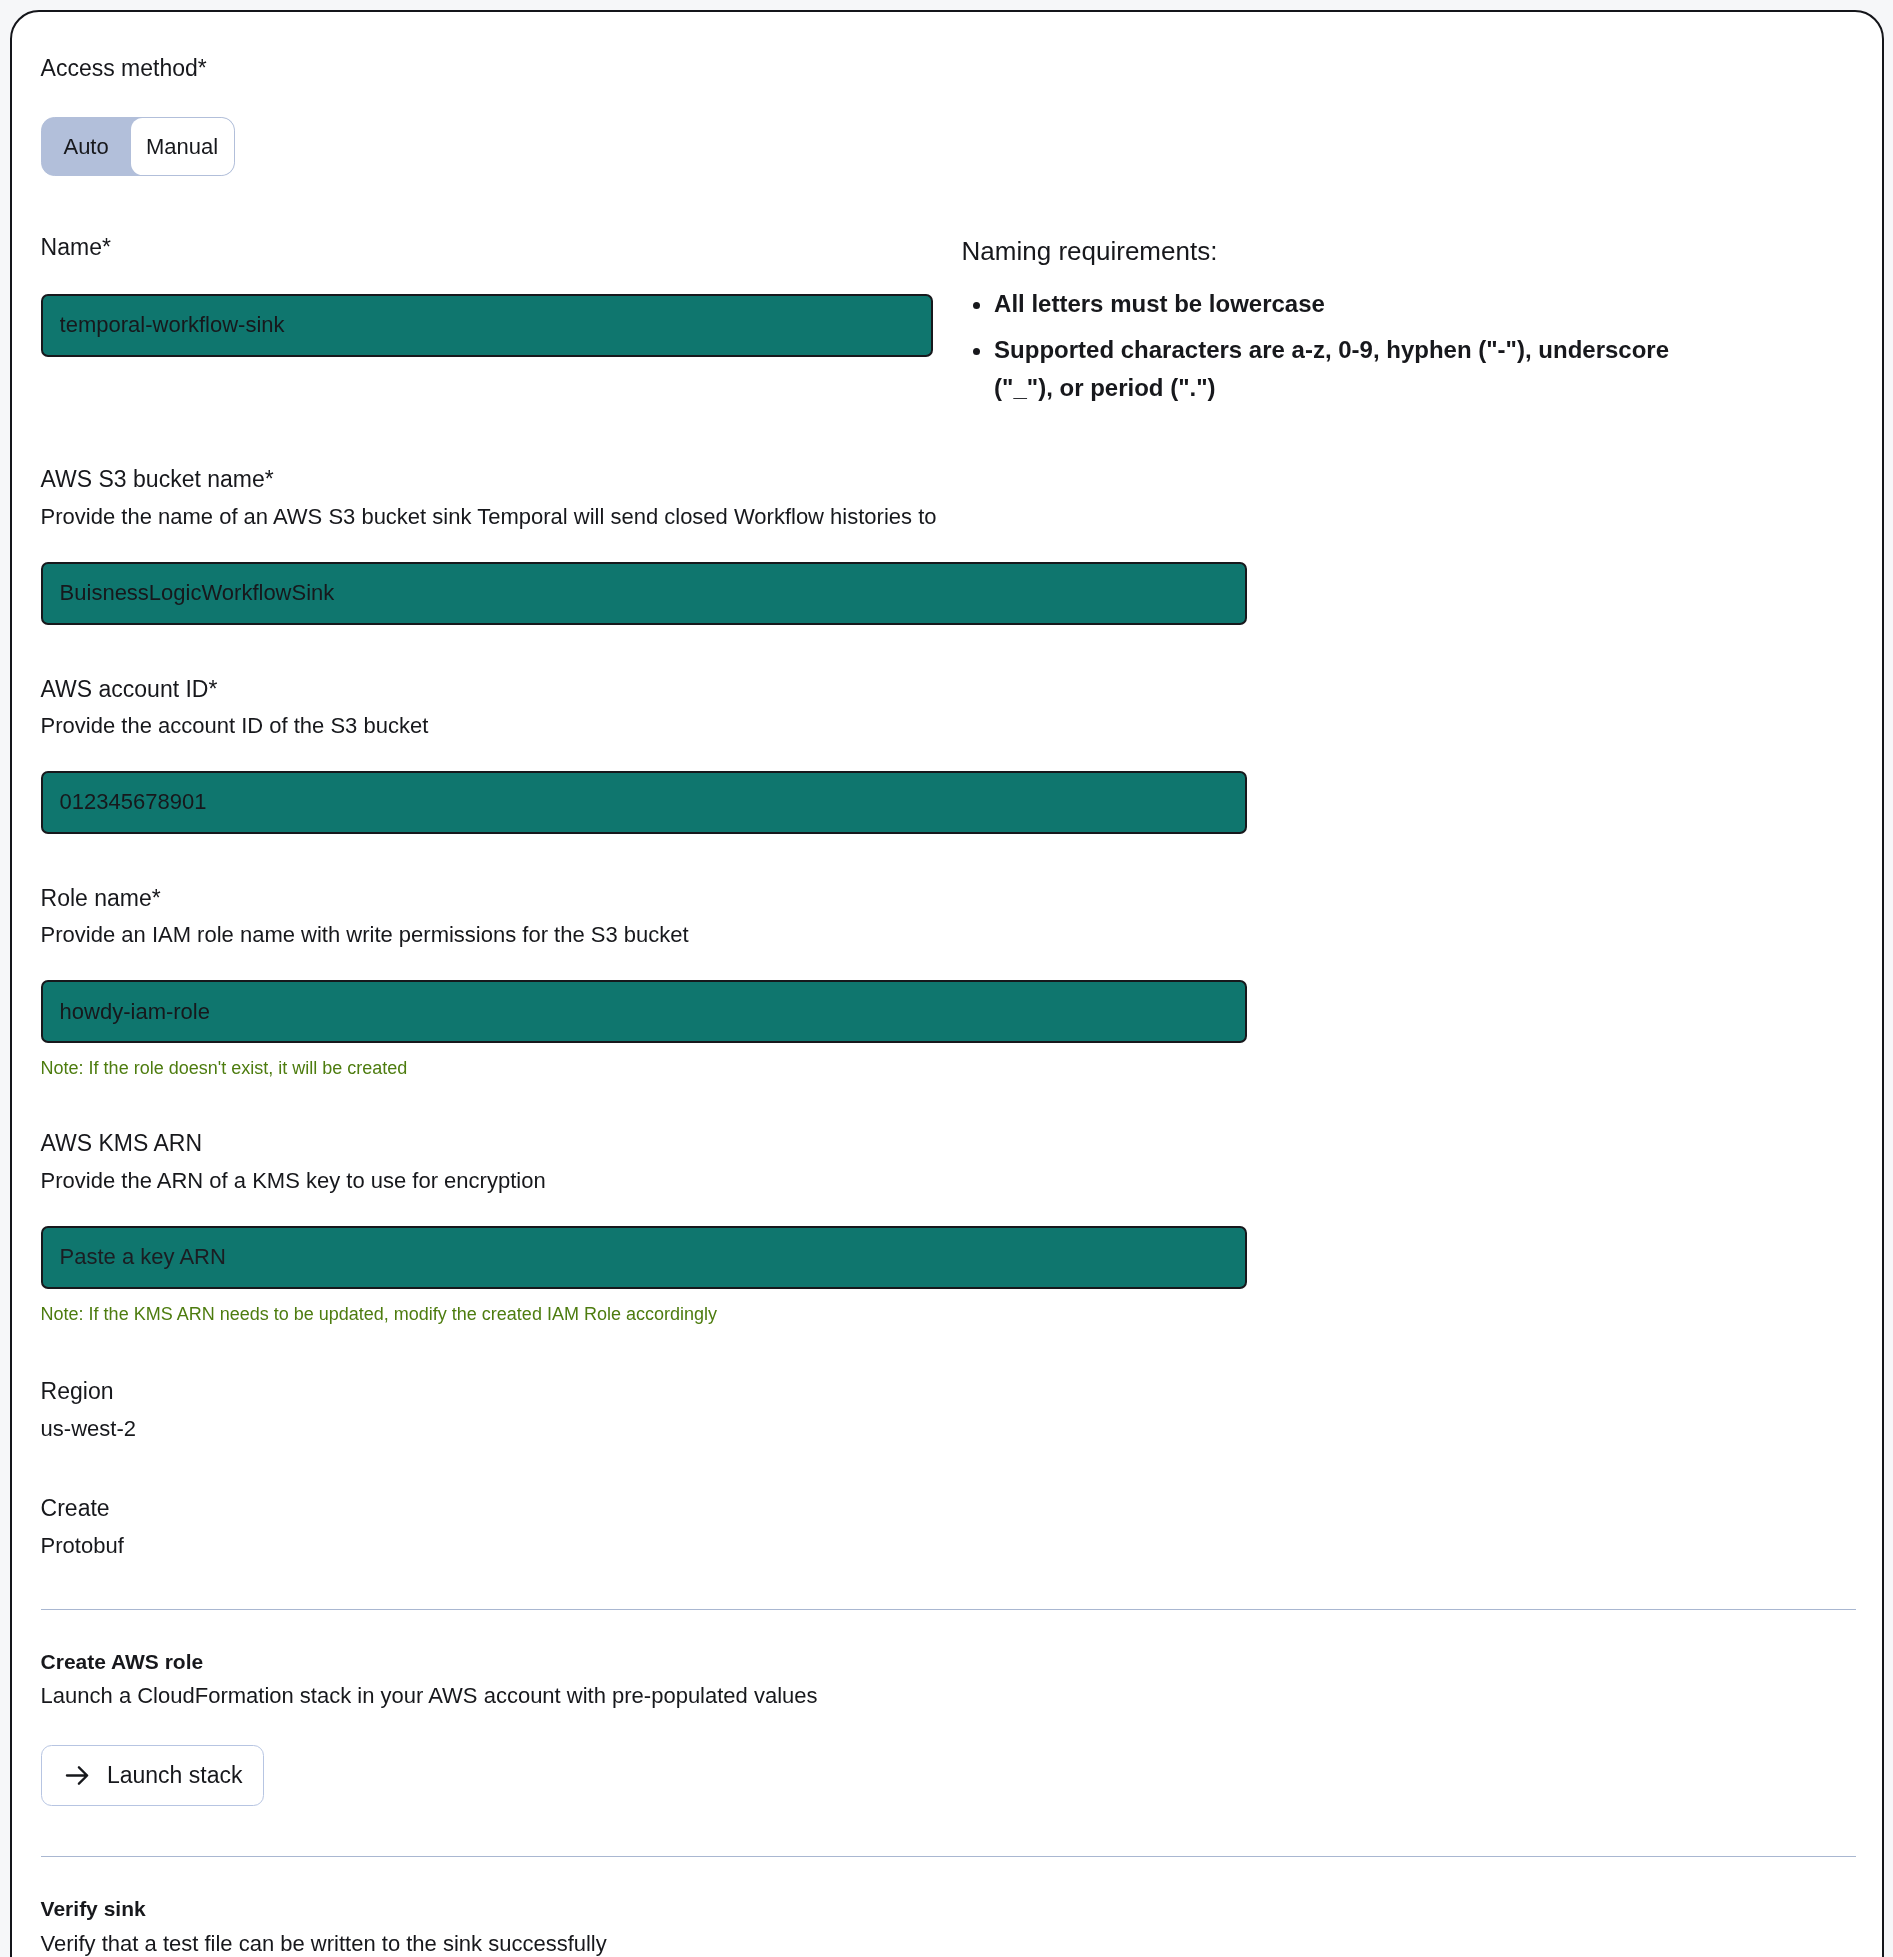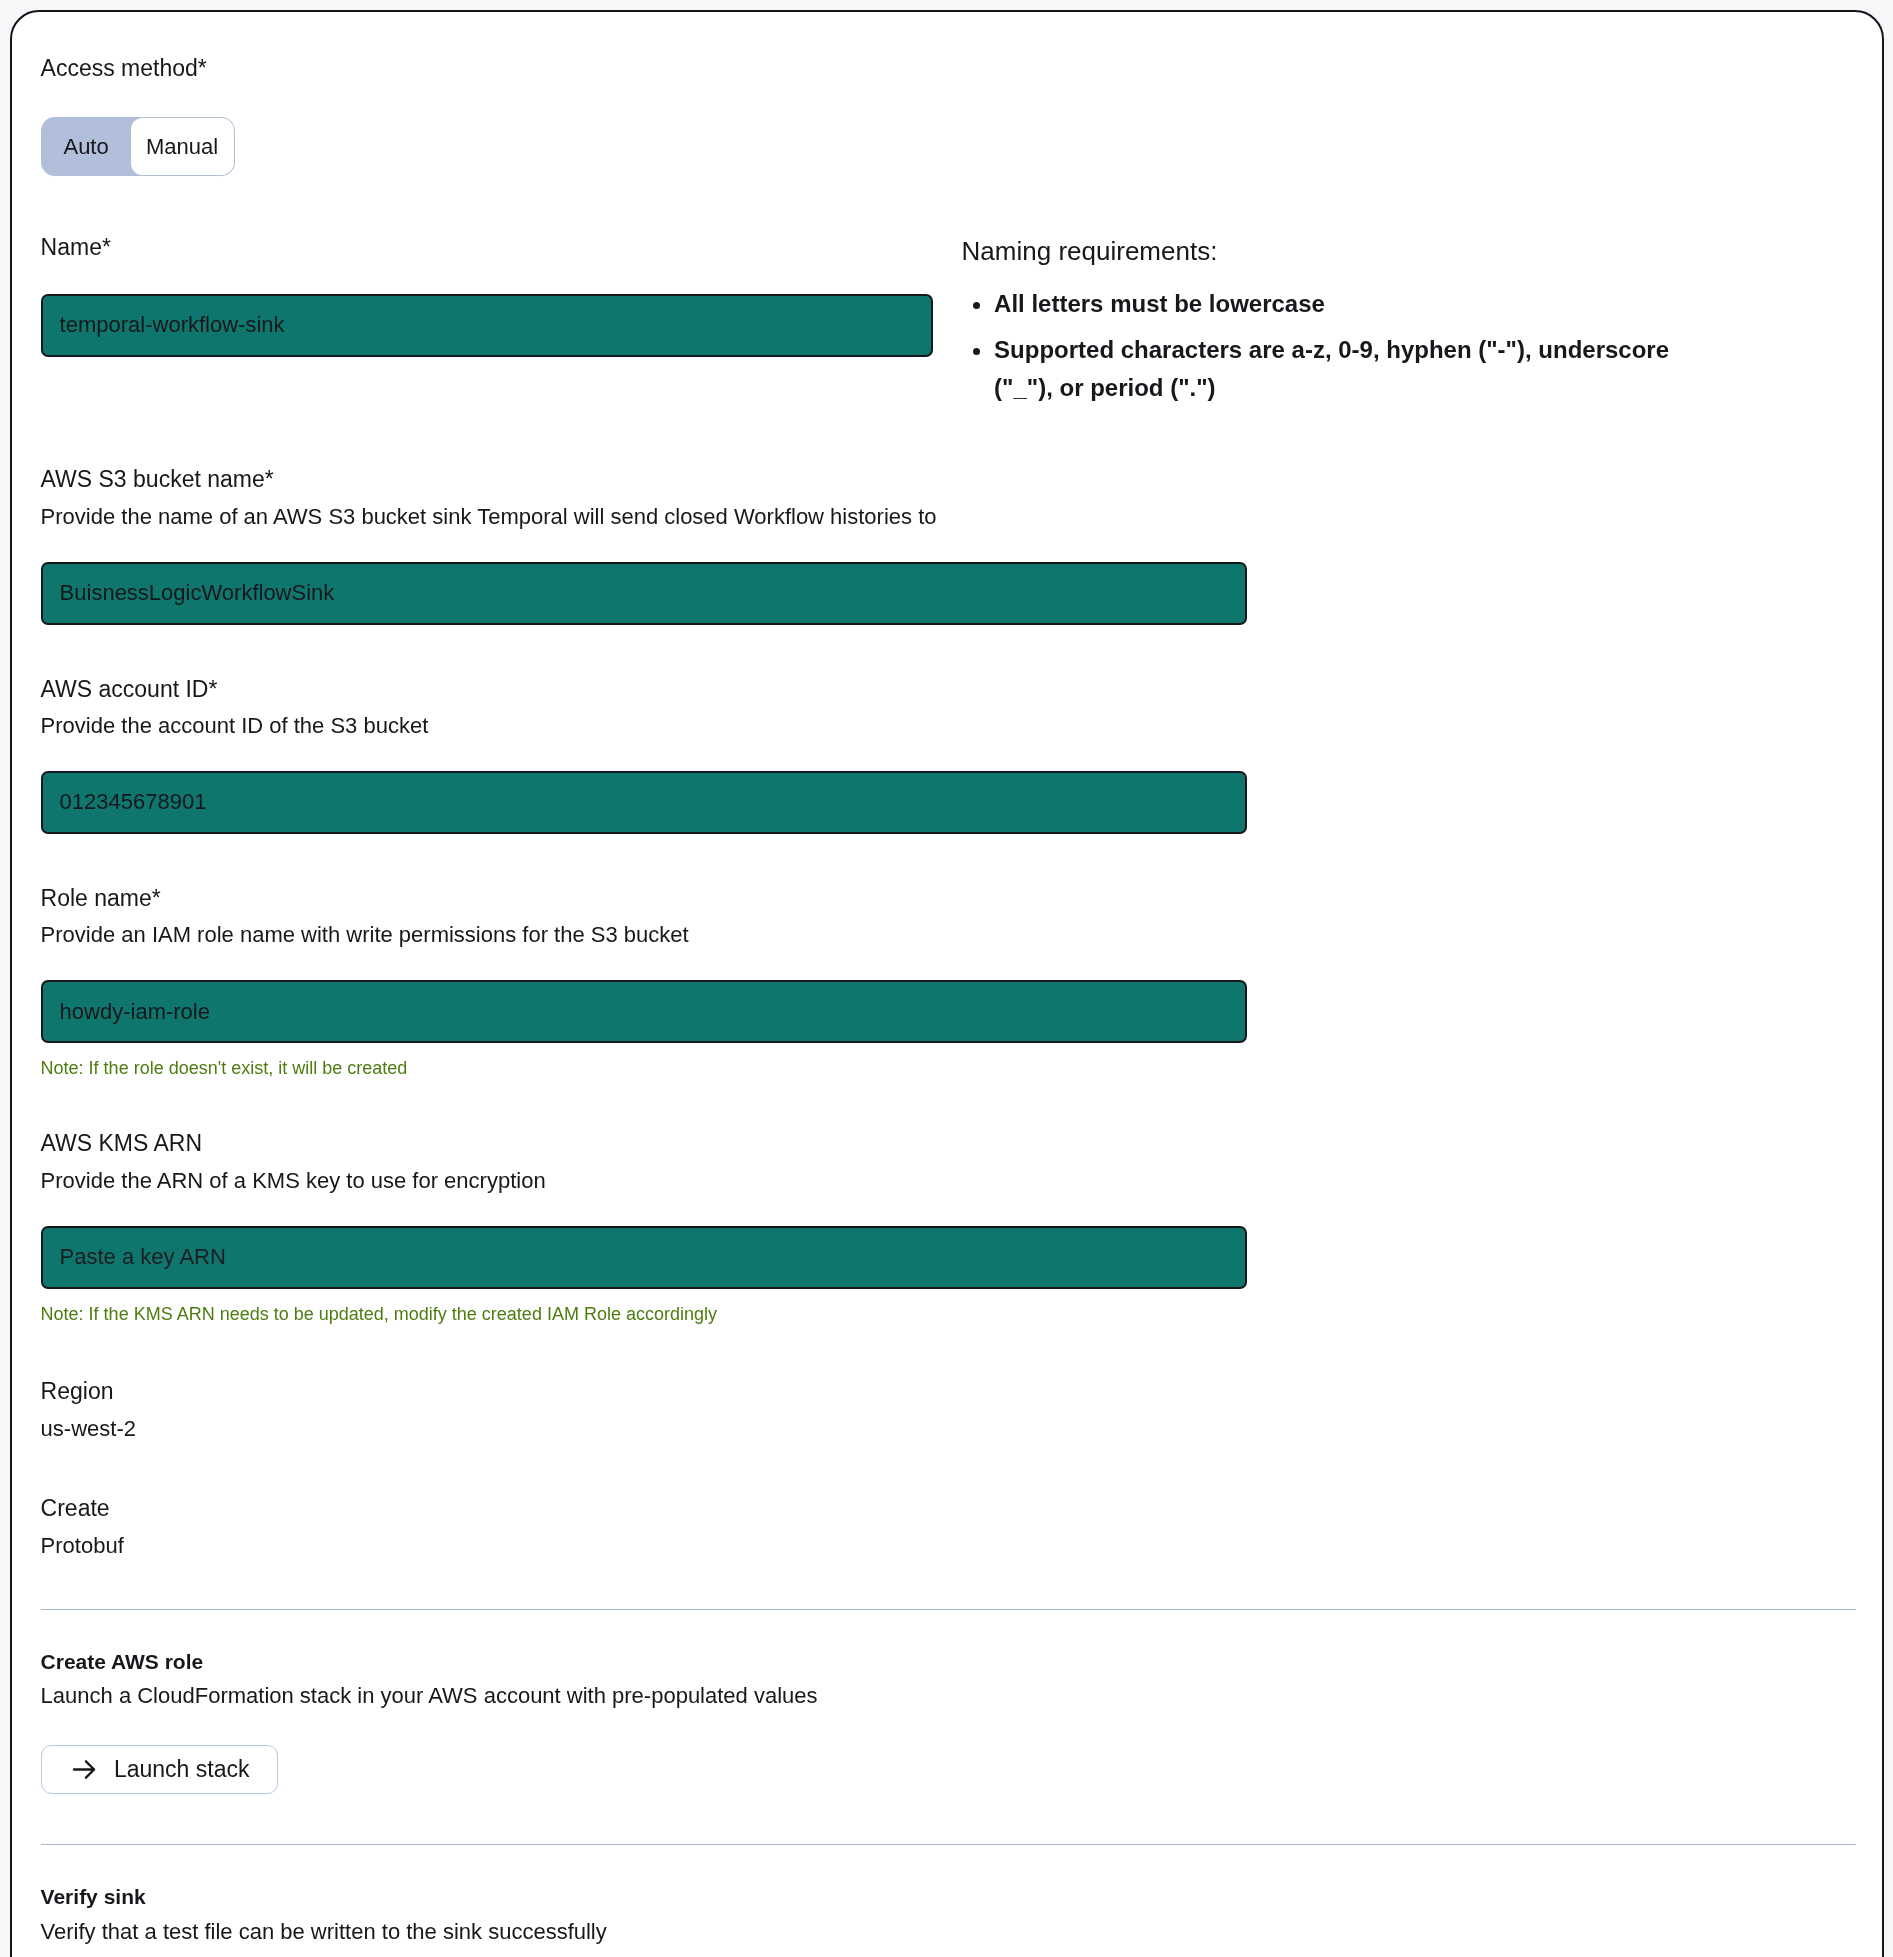--- a/index.html
+++ b/index.html
@@ -85,22 +85,22 @@
   .block-desc  { font-size: 22px; margin-top: 9.6px; }
 
   .outline-btn {
     display: inline-flex;
     align-items: center;
     gap: 15.3px;
     margin-top: 36px;
     background: #ffffff;
     border: 1.9px solid #b7c5e2;
     border-radius: 10.5px;
-    height: 49px;
-    padding: 0 28px;
+    height: 61px;
+    padding: 0 21px;
     font-size: 23px;
     font-family: "Liberation Sans", sans-serif;
     color: #17181c;
     cursor: pointer;
   }
   .outline-btn svg { display: block; }
 </style>
 </head>
 <body>
 

